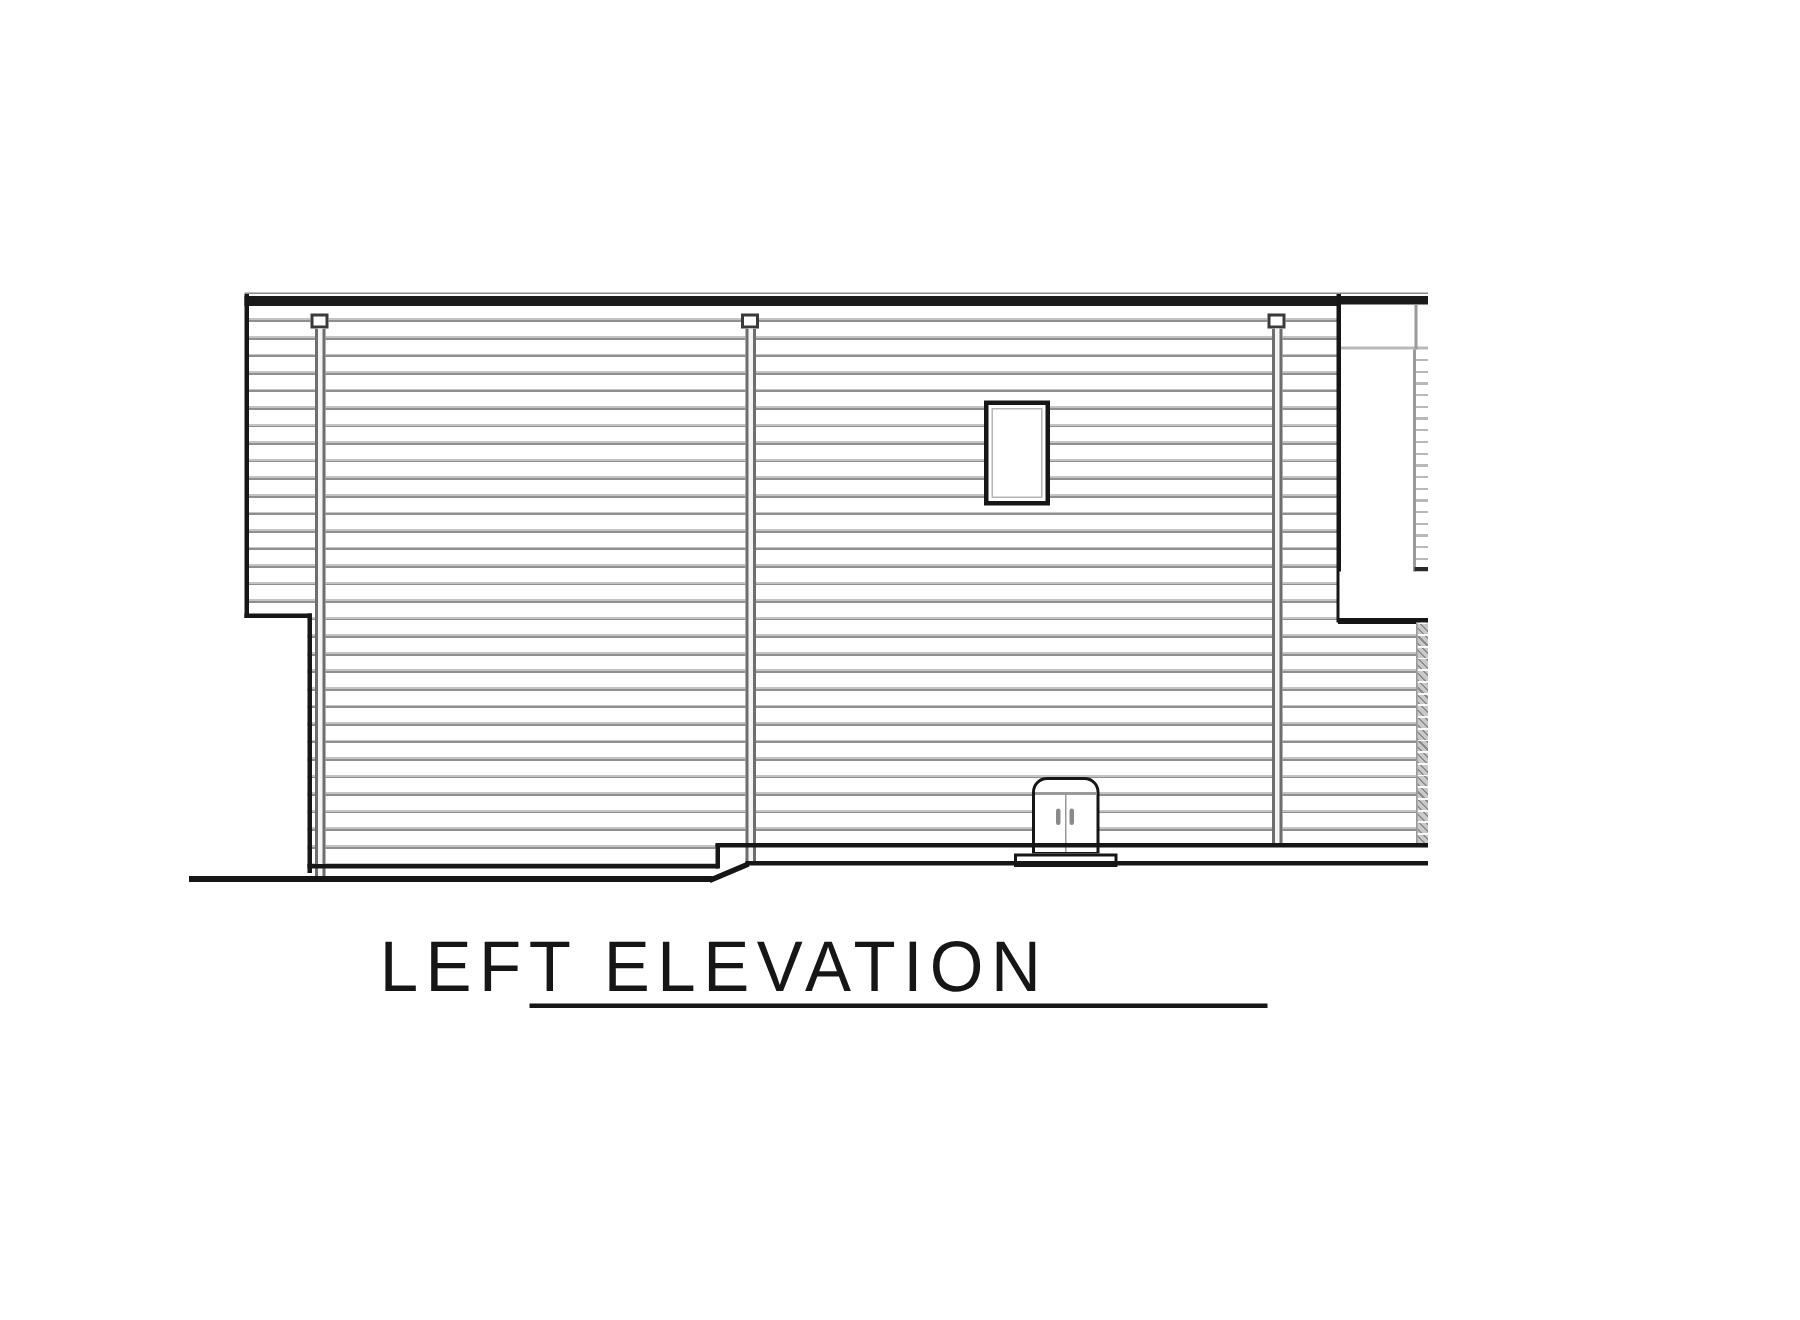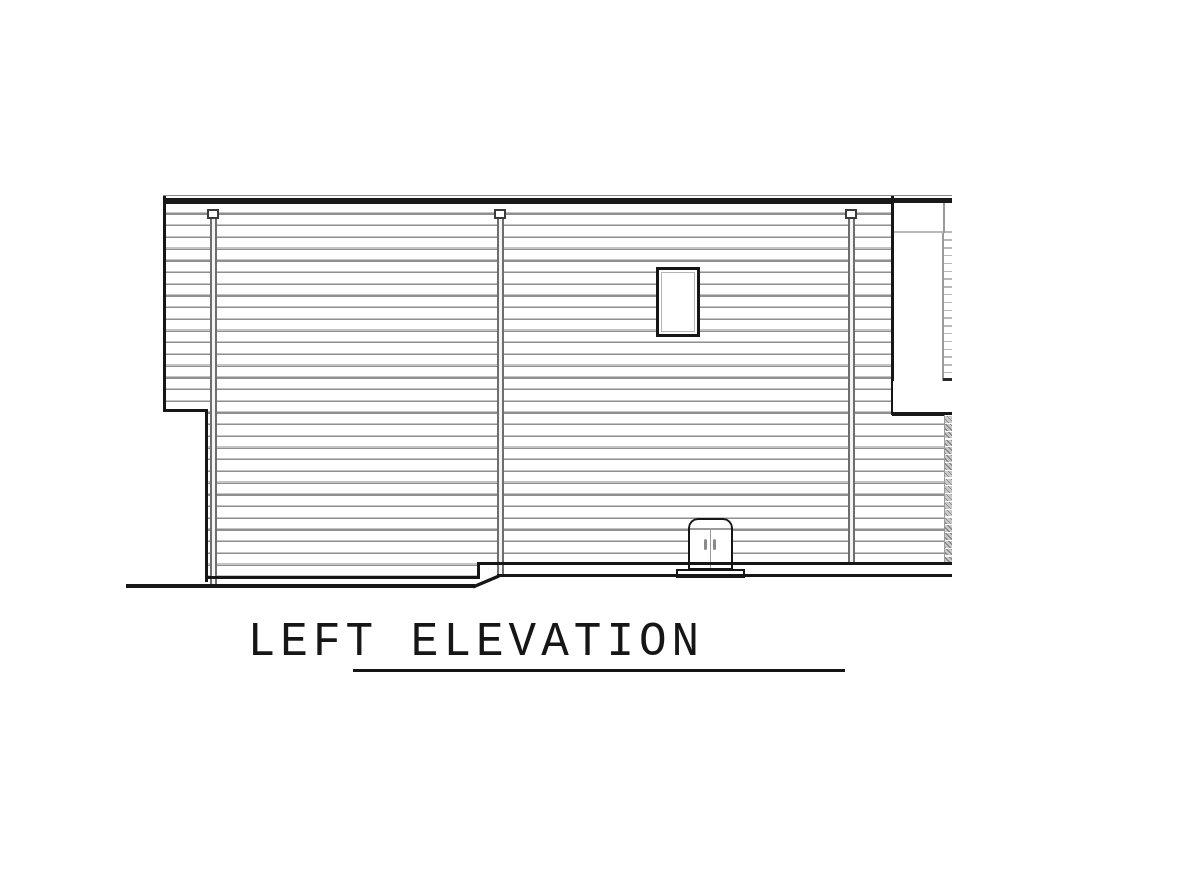--- a/index.html
+++ b/index.html
@@ -1,18 +1,18 @@
 <!DOCTYPE html>
 <html><head>
 <meta charset="utf-8">
 <style>
   html,body{margin:0;padding:0;background:#ffffff;}
   #canvas{
     position:relative;width:952px;height:880px;background:#ffffff;overflow:hidden;
-    font-family:Liberation Mono, monospace;
+    font-family:Liberation Sans, sans-serif;
   }
   #canvas *{position:absolute;box-sizing:border-box;}
 
   
   .ln{background:#161616;}
   .ln-gray{background:#9a9a9a;}
   .ln-lt{background:#b9b9b9;}
 
   
   .siding{

